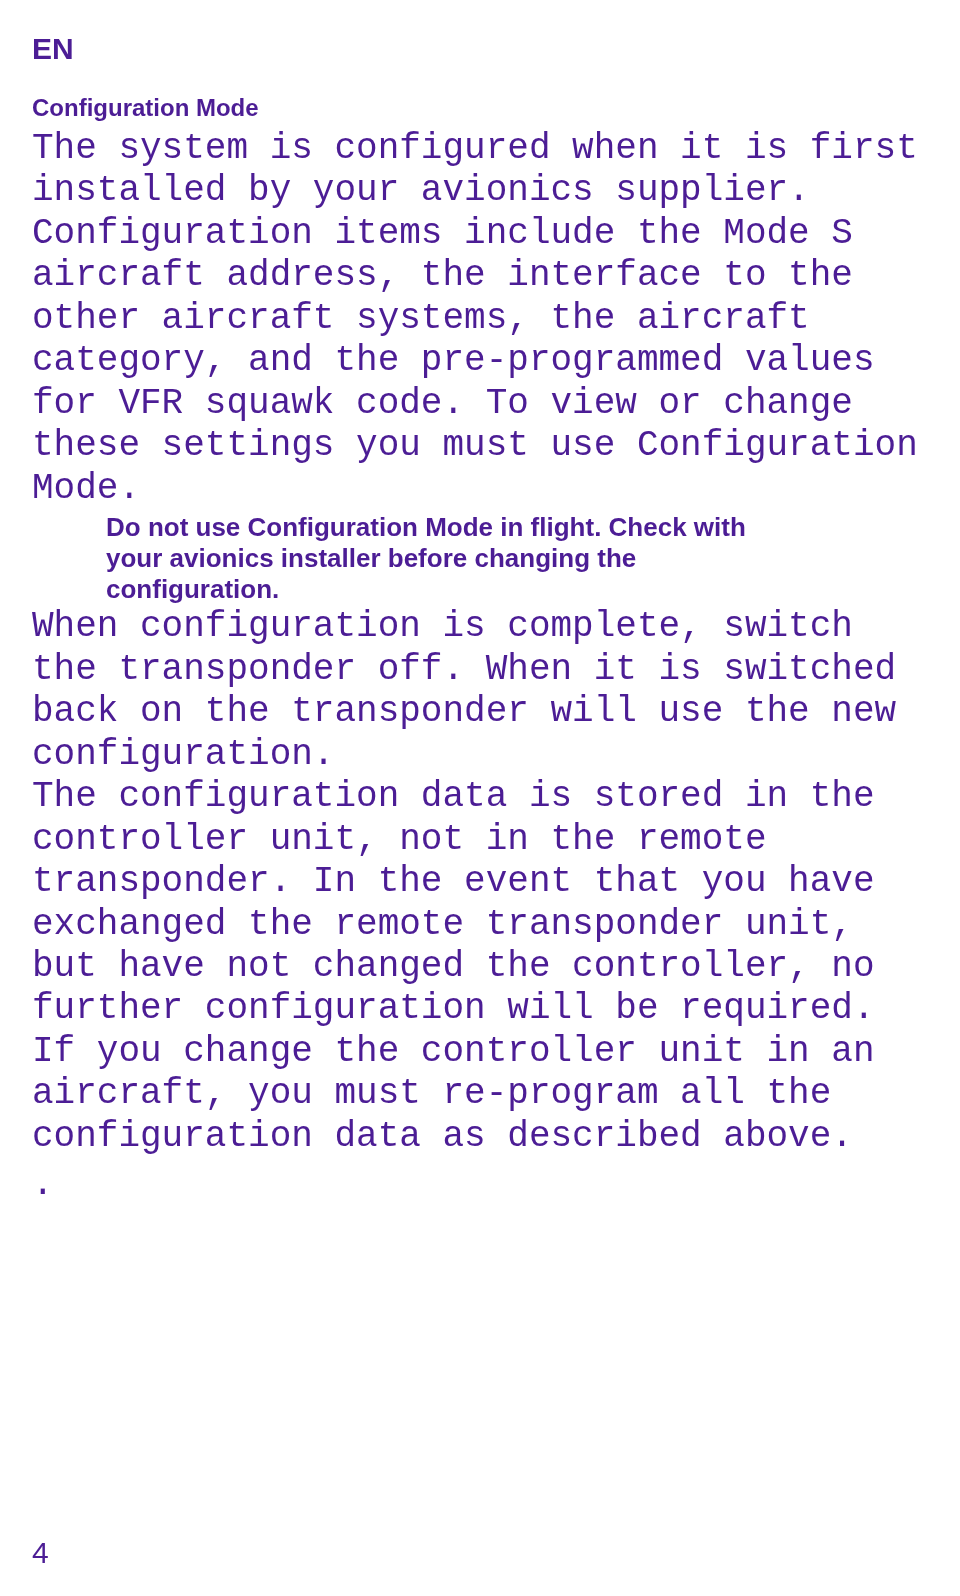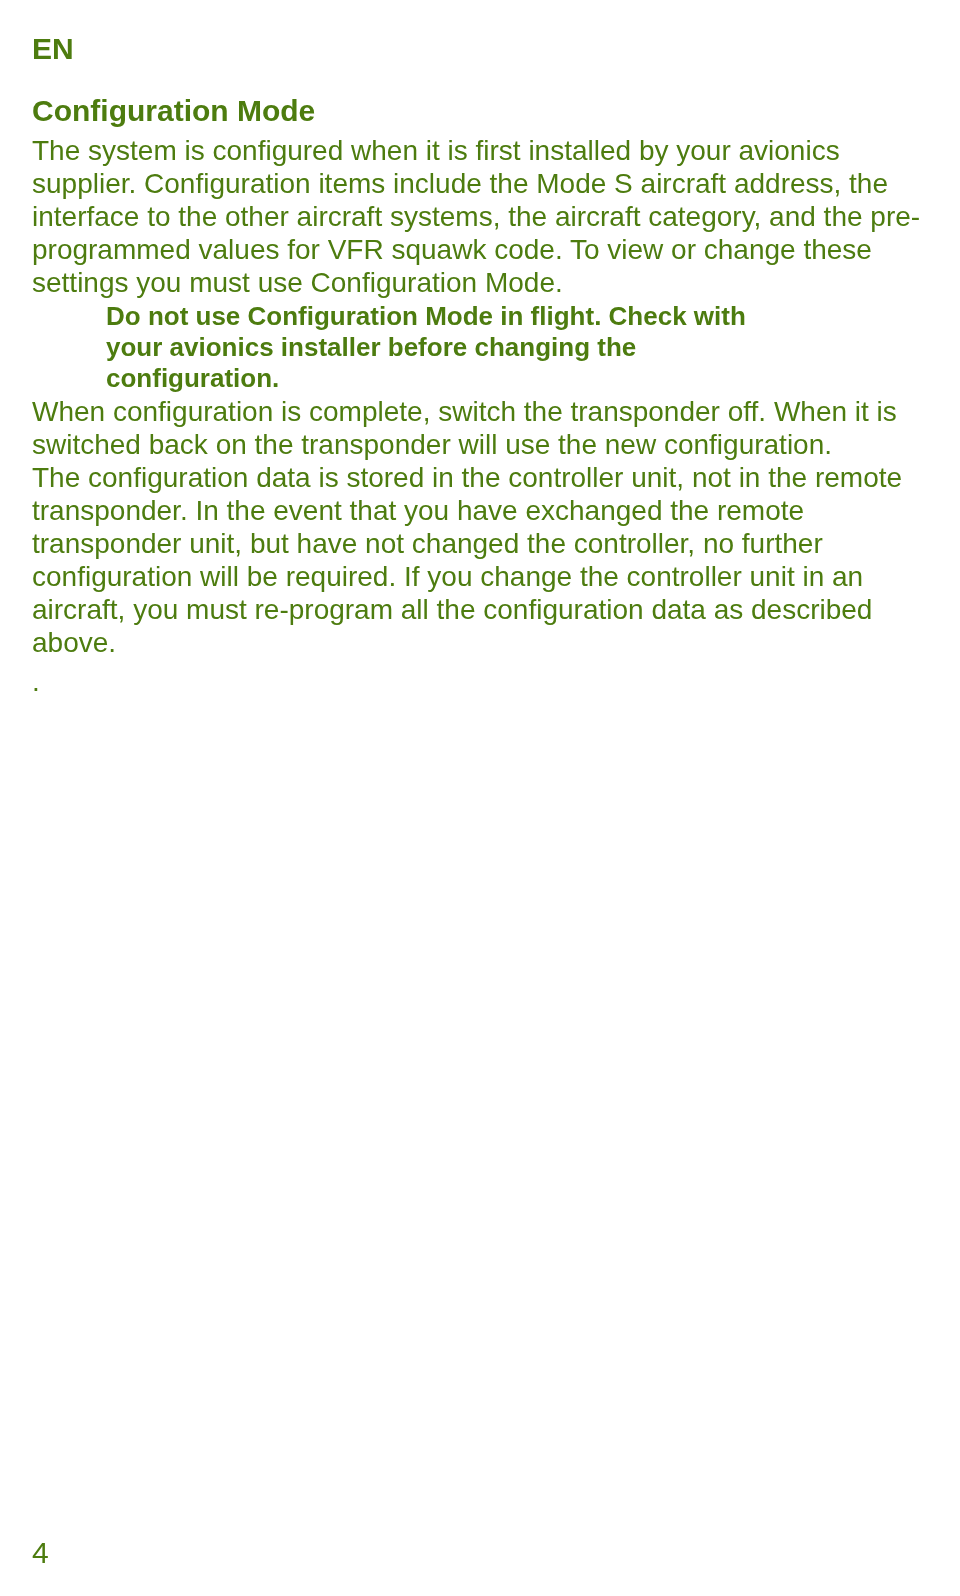--- a/index.html
+++ b/index.html
@@ -1,20 +1,20 @@
 <!DOCTYPE html>
 <html><head>
 <meta charset="utf-8">
 <style>
   * { margin: 0; padding: 0; box-sizing: border-box; }
   html, body { width: 960px; height: 1596px; background: #ffffff; font-family: Arial, Helvetica, sans-serif; }
-  .page { position: relative; width: 960px; height: 1596px; padding: 32px 32px 32px 32px; color: #4d7c0f; }
+  .page { position: relative; width: 960px; height: 1596px; padding: 32px 32px 32px 32px; color: #4c1d95; }
   .lang-label { font-size: 30px; font-weight: bold; margin-bottom: 28px; }
-  .heading { font-size: 30px; font-weight: bold; margin-bottom: 6px; }
-  .body-text { font-size: 28px; line-height: 1.18; }
+  .heading { font-size: 24px; font-weight: bold; margin-bottom: 6px; }
+  .body-text { font-size: 36px; line-height: 1.18; font-family: Liberation Mono, monospace; }
   .para { margin-bottom: 0; }
   .indent-block { padding-left: 74px; padding-right: 120px; font-size: 26px; font-weight: bold; line-height: 1.18; margin-top: 2px; margin-bottom: 2px; }
   .page-number { position: absolute; left: 32px; bottom: 26px; font-size: 30px; }
 </style>
 </head>
 <body>
 
 <div class="page">
 
   <div class="lang-label">EN</div>

